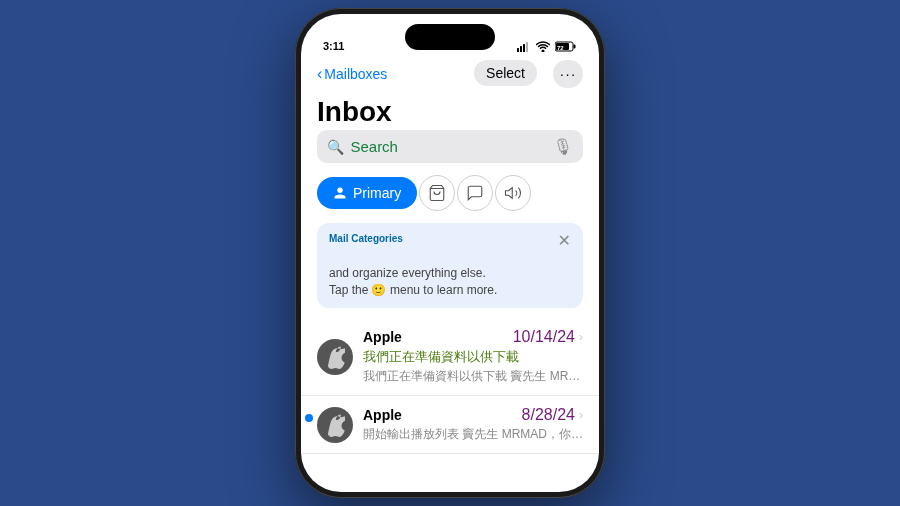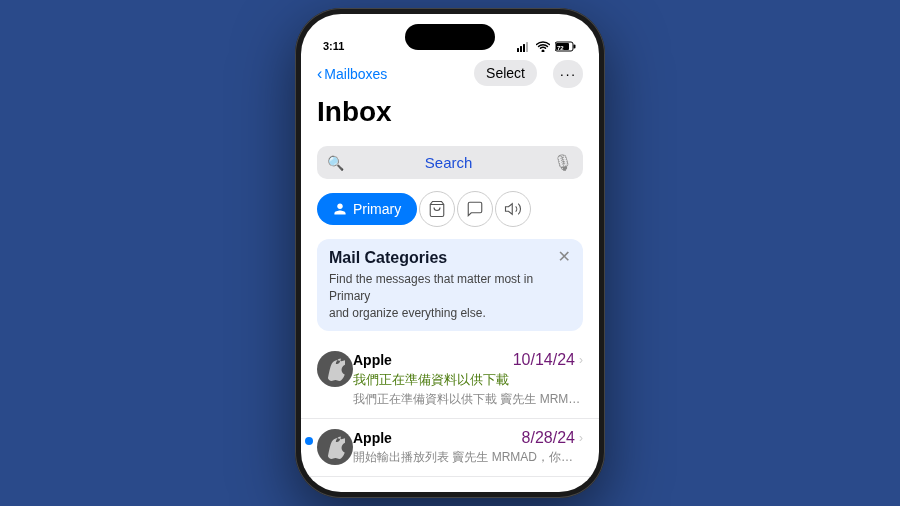--- a/index.html
+++ b/index.html
@@ -134,21 +134,21 @@
       flex: 1;
       overflow: hidden;
       display: flex;
       flex-direction: column;
     }
 
     .inbox-title {
       font-size: 28px;
       font-weight: 700;
       color: #000;
-      padding: 0 16px 18px;
+      padding: 0 16px 2px;
     }
 
     
     .search-bar {
       margin: 0 16px 12px;
       background: #e8e8ea;
       border-radius: 10px;
       display: flex;
       align-items: center;
       padding: 7px 10px;
@@ -156,22 +156,21 @@
     }
 
     .search-icon-wrap {
       color: #888;
       font-size: 14px;
     }
 
     .search-text {
       flex: 1;
       font-size: 15px;
-      color: #1d4ed8;
-      text-align: center;
+      color: #15803d;
     }
 
     .search-mic {
       color: #888;
       font-size: 16px;
     }
 
     
     .category-tabs {
       display: flex;
@@ -209,23 +208,23 @@
     
     .mail-categories-banner {
       margin: 0 16px 10px;
       background: #e8f0fe;
       border-radius: 12px;
       padding: 10px 12px;
       position: relative;
     }
 
     .banner-title {
-      font-size: 16px;
+      font-size: 10px;
       font-weight: 600;
-      color: #0f172a;
+      color: #0369a1;
       margin-bottom: 4px;
     }
 
     .banner-text {
       font-size: 12px;
       color: #444;
       line-height: 1.4;
     }
 
     .banner-close {
@@ -238,23 +237,24 @@
     }
 
     
     .mail-list {
       flex: 1;
       overflow: hidden;
     }
 
     .mail-item {
       display: flex;
-      align-items: flex-start;
+      align-items: center;
       padding: 10px 16px;
       border-bottom: 1px solid #e8e8ea;
+      gap: 10px;
       position: relative;
     }
 
     .mail-item-unread::before {
       content: '';
       width: 8px;
       height: 8px;
       background: #007AFF;
       border-radius: 50%;
       position: absolute;
@@ -409,22 +409,23 @@
             <polygon points="11 5 6 9 2 9 2 15 6 15 11 19 11 5"></polygon>
             <path d="M19.07 4.93a10 10 0 010 14.14"></path>
             <path d="M15.54 8.46a5 5 0 010 7.07"></path>
           </svg>
         </div>
       </div>
 
       <div class="mail-categories-banner">
         <div class="banner-title">Mail Categories</div>
         <div class="banner-text">
-          <span>Find the messages that matter most in Primary</span><br>
+          <br>
           <span>and organize everything else.</span><br>
+          <span>Tap the 🙂 menu to learn more.</span>
         </div>
         <span class="banner-close">✕</span>
       </div>
 
       <div class="mail-list">
 
         <div class="mail-item">
           <div class="mail-avatar">
             <svg class="apple-logo" viewBox="0 0 814 1000">
               <path d="M788.1 340.9c-5.8 4.5-108.2 62.2-108.2 190.5 0 148.4 130.3 200.9 134.2 202.2-.6 3.2-20.7 71.9-68.7 141.9-42.8 61.6-87.5 123.1-155.5 123.1s-85.5-39.5-164-39.5c-76 0-103.7 40.8-165.9 40.8s-105-42.4-147.8-112.2C206 395.1 255.7 275 327.1 207.7 375.6 161.3 440 135.1 508.2 135.1c70.5 0 128.2 38 172.3 38 43.1 0 110.6-40.8 175.5-40.8 28.1 0 108.9 2.6 168.9 80.8zm-192.9-116.3c31.1-36.9 53.1-88.1 53.1-139.3 0-7.1-.6-14.3-1.9-20.1-50.6 1.9-110.8 33.7-147.1 75.8-28.5 32.4-55.1 83.6-55.1 135.5 0 7.8 1.3 15.6 1.9 18.1 3.2.6 8.4 1.3 13.6 1.3 45.4 0 102.5-30.4 135.5-71.3z" fill="#ccc"></path>

